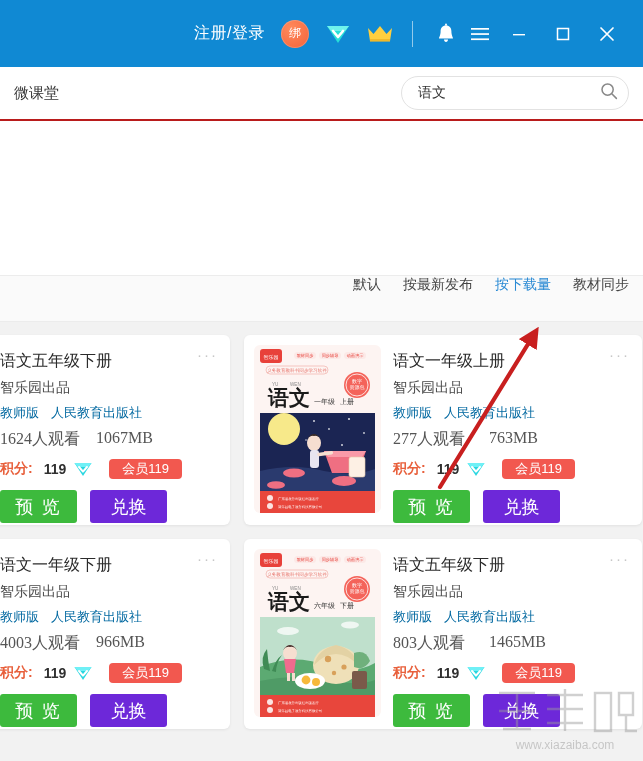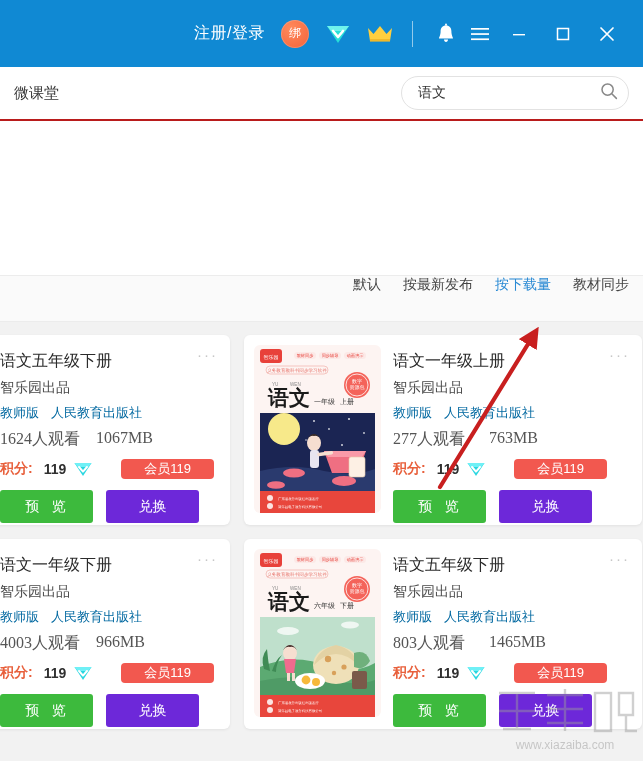--- a/index.html
+++ b/index.html
@@ -173,36 +173,36 @@
   .c-stats .views { width: 96px; }
   .c-price {
     display: flex; align-items: center;
     margin-bottom: 10px;
     height: 22px;
   }
   .pts-label { font-size: 14px; color: #e8603c; font-weight: bold; }
   .pts-val { font-size: 14px; color: #303030; font-weight: bold; margin-left: 11px; }
   .pts-diamond { margin-left: 7px; display: flex; }
   .member-pill {
-    margin-left: 28px;
+    margin-left: 16px;
     background: #f2584f;
     color: #fff;
     font-size: 13px;
     border-radius: 4px;
-    padding: 3px 23px;
+    padding: 3px 13px;
     line-height: 1.15;
   }
   .c-actions { display: flex; gap: 13px; }
   .btn {
-    width: 93px; height: 33px;
+    width: 77px; height: 33px;
     border-radius: 3px;
     border: none;
     color: #fff;
-    font-size: 14px;
-    font-family: Liberation Mono, monospace;
+    font-size: 18px;
+    font-family: Liberation Serif, serif;
     cursor: pointer;
     letter-spacing: 2px;
   }
   .btn-preview { background: #3dba3d; }
   .btn-redeem  { background: #6d28d9; letter-spacing: 0; }
 
   
   .arrow-layer {
     position: absolute;
     left: 0; top: 0;

